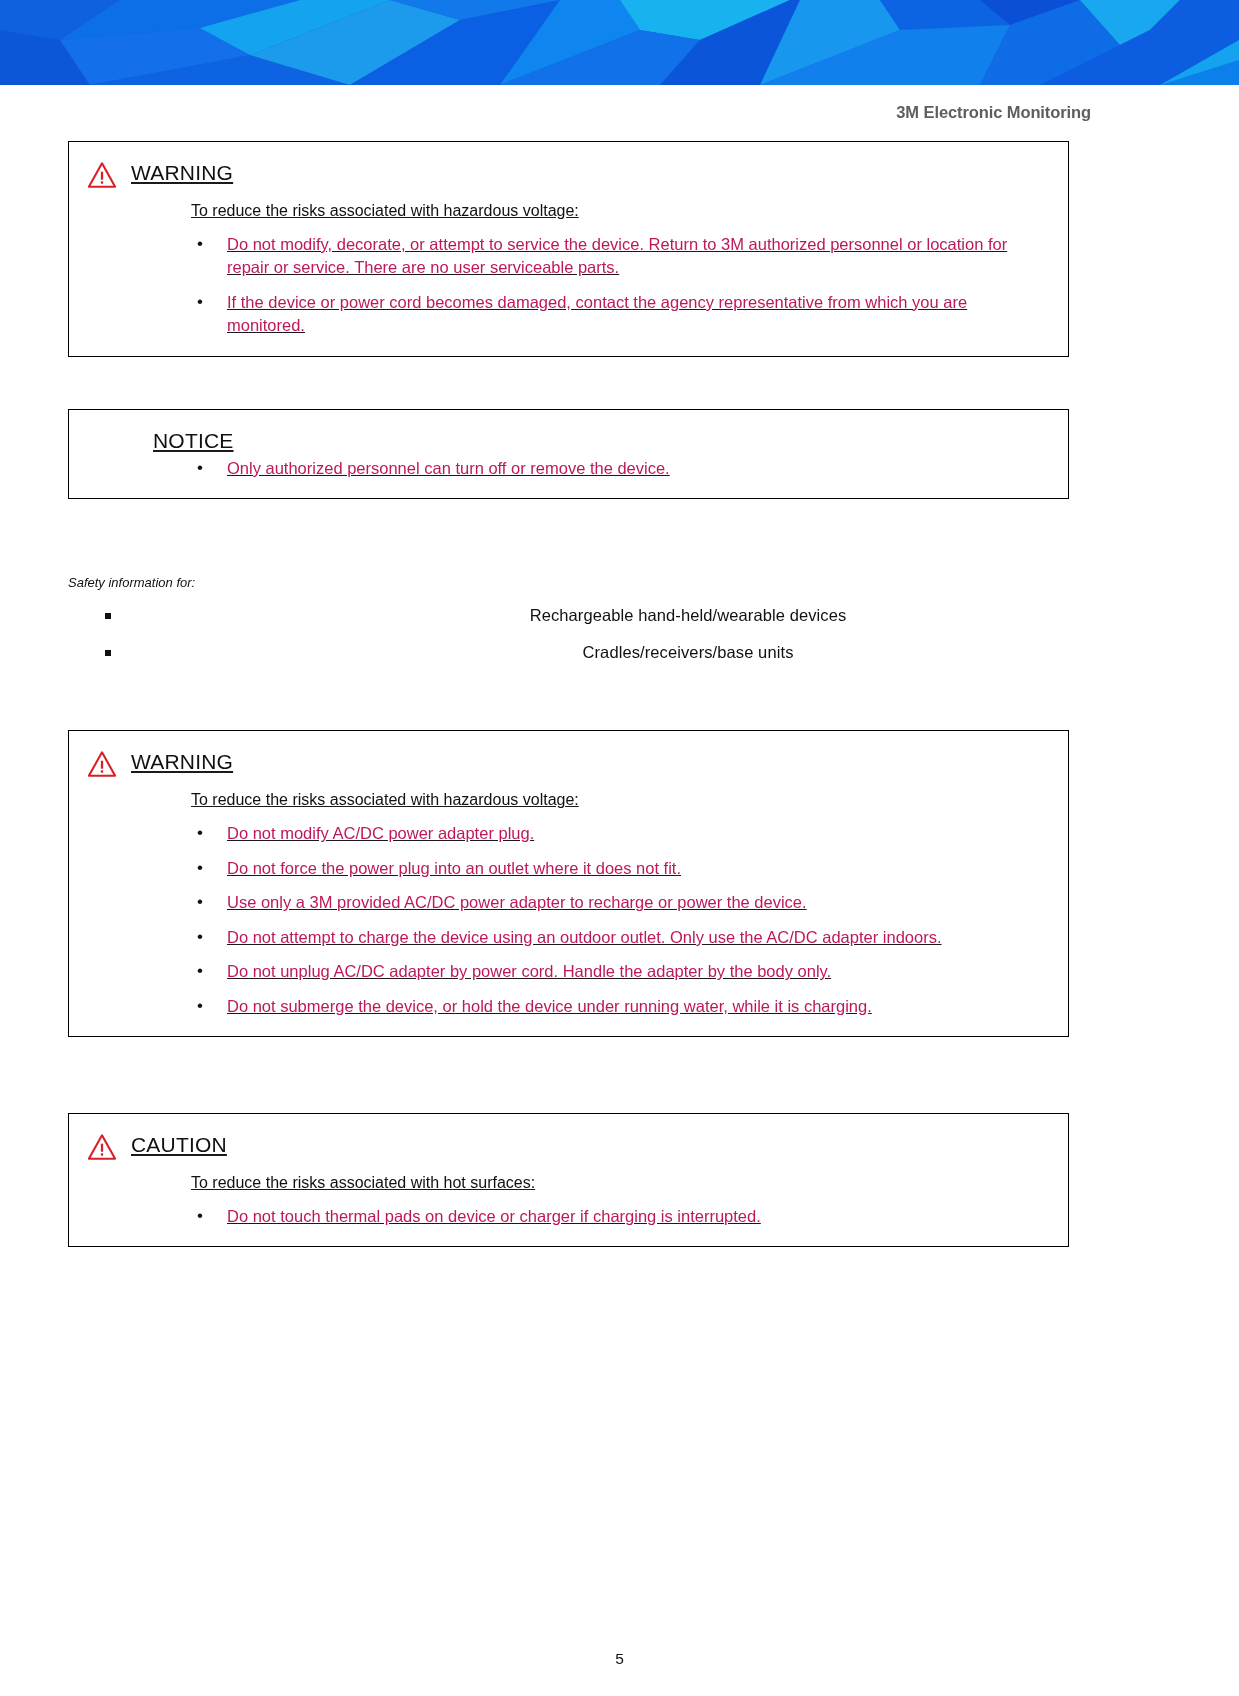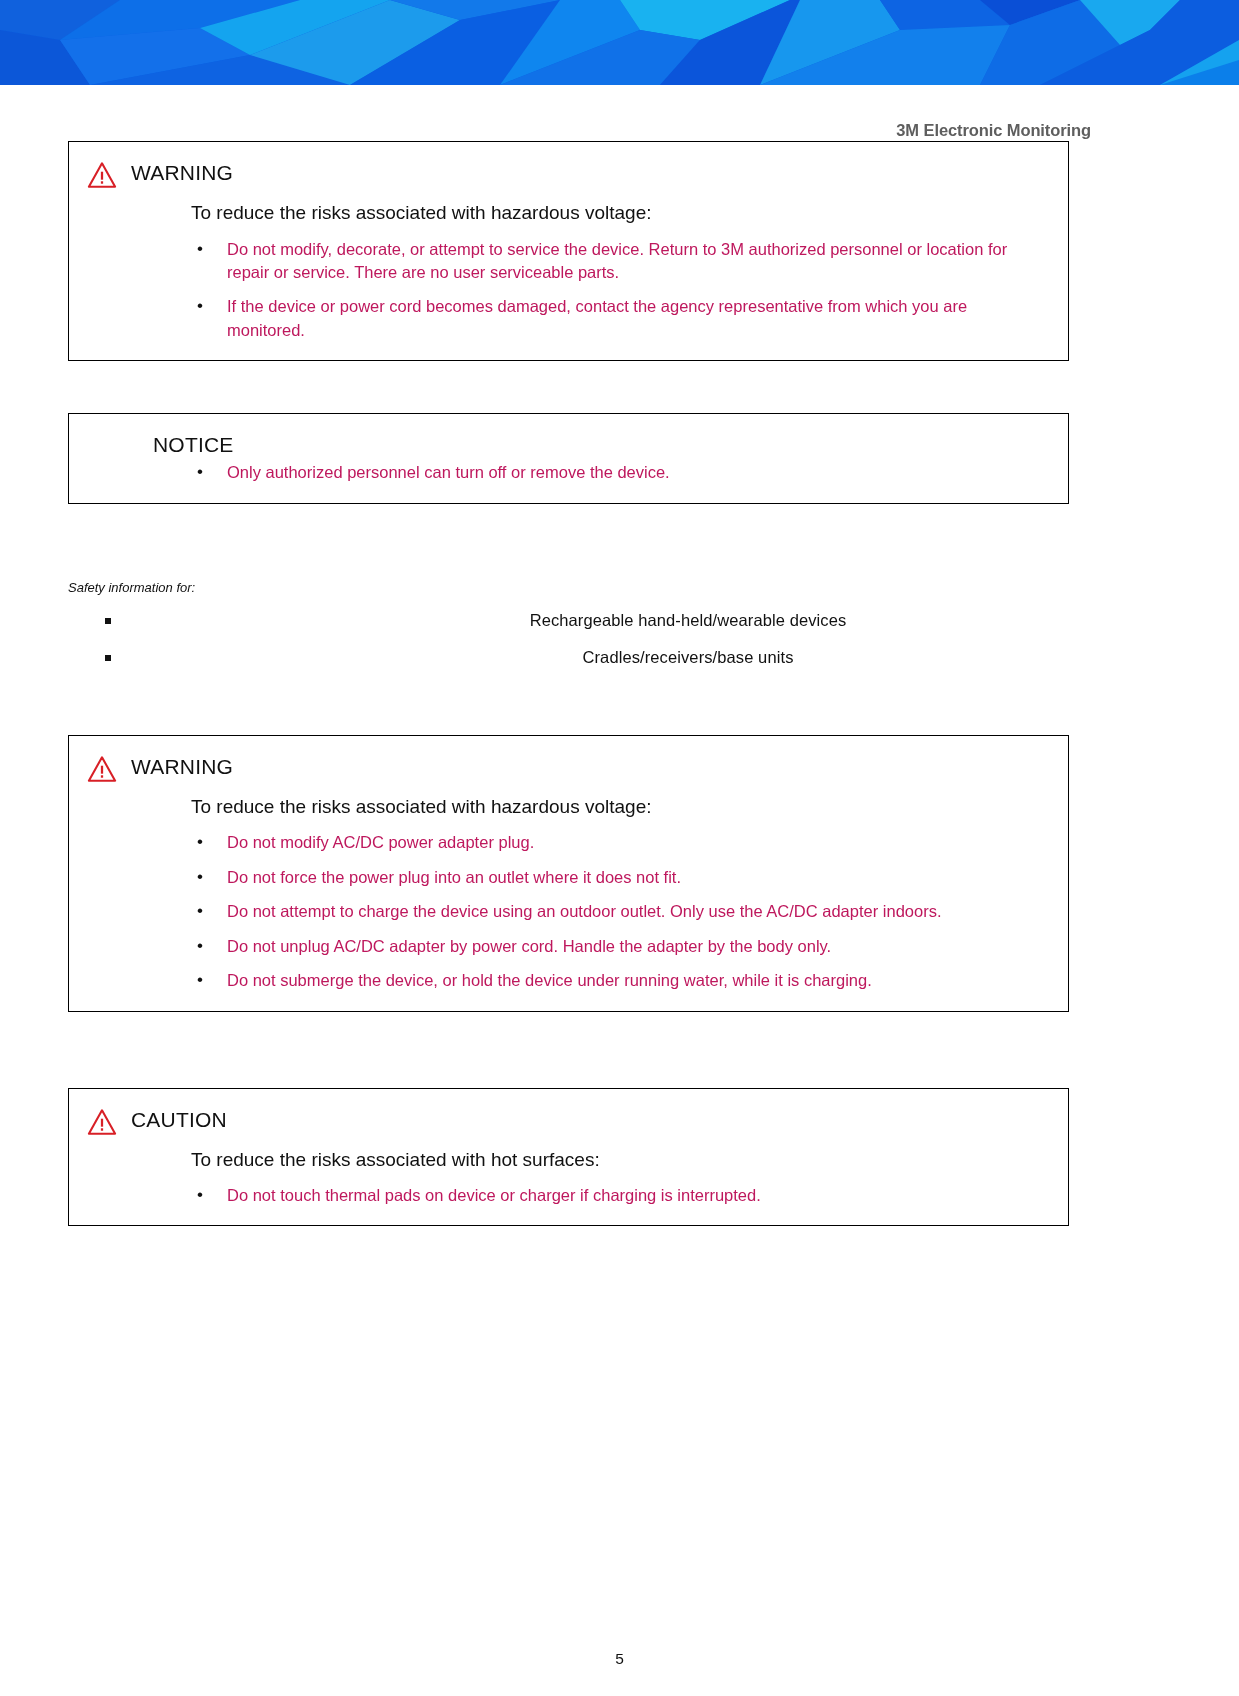--- a/index.html
+++ b/index.html
@@ -30,21 +30,21 @@
     height: 85px;
   }
 
   .brand-row {
     height: 56px;
     position: relative;
   }
   .brand {
     position: absolute;
     right: 148px;
-    top: 36px;
+    top: 18px;
     font-size: 16.5px;
     font-weight: bold;
     color: #5e5e5e;
     letter-spacing: -0.1px;
     white-space: nowrap;
   }
 
   
   .page {
     position: relative;
@@ -54,20 +54,21 @@
   .alert-box {
     position: relative;
     border: 1.6px solid #000000;
     margin: 0 170px 0 68px;
     box-sizing: border-box;
     background: #fff;
   }
 
   .alert-inner {
     padding: 18px 20px 18px 18px;
+    text-decoration: underline;
   }
 
   .alert-head {
     display: flex;
     align-items: flex-start;
     gap: 14px;
     margin-bottom: 4px;
   }
   .alert-head.no-icon { padding-left: 66px; }
 
@@ -86,21 +87,21 @@
     padding-top: 1px;
   }
 
   .alert-body {
     padding-left: 104px;
     padding-right: 10px;
   }
   .alert-body.notice { padding-left: 104px; }
 
   .intro {
-    font-size: 19px;
+    font-size: 16px;
     line-height: 1.5;
     margin: 10px 0 10px 0;
     color: #111;
   }
 
   ul.dots {
     list-style: none;
     margin: 0;
     padding: 0;
   }
@@ -280,20 +281,21 @@
           <rect x="14.8" y="11" width="2.4" height="8.5" fill="#d81f26"></rect>
           <rect x="14.8" y="21.2" width="2.4" height="2.6" fill="#d81f26"></rect>
         </svg>
         <div class="alert-title">WARNING</div>
       </div>
       <div class="alert-body">
         <div class="intro">To reduce the risks associated with hazardous voltage:</div>
         <ul class="dots">
           <li>Do not modify AC/DC power adapter plug.</li>
           <li>Do not force the power plug into an outlet where it does not fit.</li>
+          <li>Use only a 3M provided AC/DC power adapter to recharge or power the device.</li>
           <li>Do not attempt to charge the device using an outdoor outlet. Only use the AC/DC adapter indoors.</li>
           <li>Do not unplug AC/DC adapter by power cord. Handle the adapter by the body only.</li>
           <li>Do not submerge the device, or hold the device under running water, while it is charging.</li>
         </ul>
       </div>
     </div>
   </div>
 
   <div class="spacer-lg"></div>
   <div class="spacer-sm"></div>

